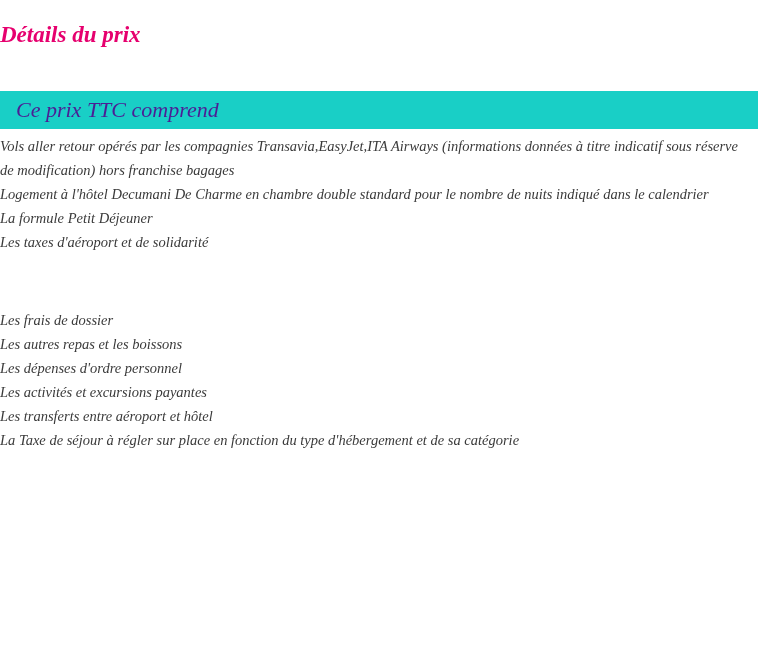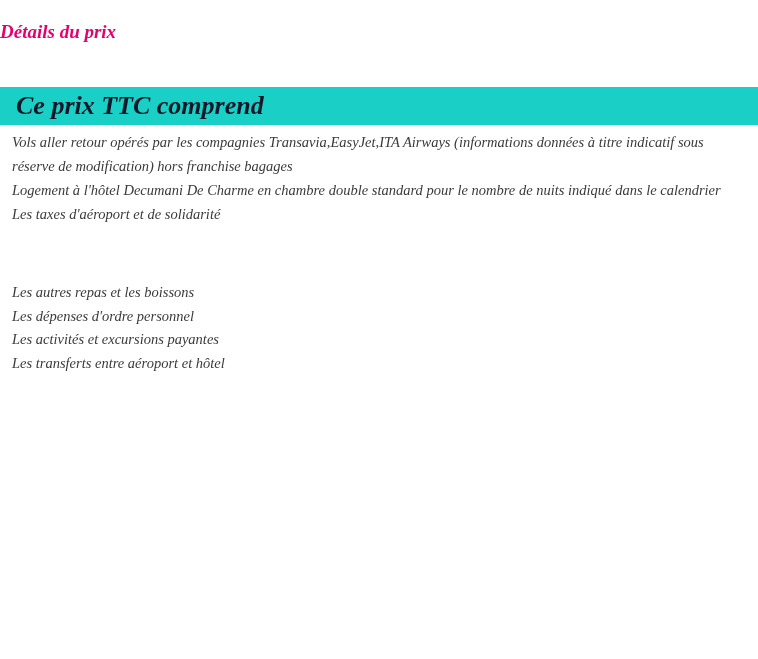--- a/index.html
+++ b/index.html
@@ -17,21 +17,21 @@
   .page {
     position: relative;
     width: 758px;
     height: 659px;
     box-sizing: border-box;
   }
   .page-title {
     font-family: "Liberation Serif", serif;
     font-style: italic;
     font-weight: bold;
-    font-size: 19px;
+    font-size: 23px;
     color: #e6006e;
     margin: 0;
     padding: 22px 0 0 0;
     line-height: 1.1;
   }
   .section {
     margin-top: 0;
   }
   .section-spacer-1 { height: 44px; }
   .section-spacer-2 { height: 48px; }
@@ -39,28 +39,27 @@
     background: #19cfc6;
     height: 38px;
     display: flex;
     align-items: center;
     padding-left: 16px;
     box-sizing: border-box;
   }
   .section-header-text {
     font-family: "Liberation Serif", serif;
     font-style: italic;
-    font-weight: bold;
-    font-size: 26px;
-    color: #0f172a;
+    font-weight: normal;
+    font-size: 22px;
+    color: #4c1d95;
     line-height: 1;
   }
   .section-body {
     padding-top: 6px;
-    padding-left: 12px;
   }
   .item {
     font-family: "Liberation Serif", serif;
     font-style: italic;
     font-size: 14.5px;
     color: #3a3a3a;
     line-height: 1.65;
     padding: 0 14px 0 0;
     margin: 0;
   }
@@ -76,28 +75,31 @@
 
   <div class="section-spacer-1"></div>
 
   <section class="section">
     <div class="section-header">
       <span class="section-header-text">Ce prix TTC comprend</span>
     </div>
     <div class="section-body list-included">
       <p class="item">Vols aller retour opérés par les compagnies Transavia,EasyJet,ITA Airways (informations données à titre indicatif sous réserve de modification) hors franchise bagages</p>
       <p class="item">Logement à l'hôtel Decumani De Charme en chambre double standard pour le nombre de nuits indiqué dans le calendrier</p>
+      <p class="item">La formule Petit Déjeuner</p>
       <p class="item">Les taxes d'aéroport et de solidarité</p>
     </div>
   </section>
 
   <div class="section-spacer-2"></div>
 
   <section class="section">
     <div class="section-body list-excluded">
+      <p class="item">Les frais de dossier</p>
       <p class="item">Les autres repas et les boissons</p>
       <p class="item">Les dépenses d'ordre personnel</p>
       <p class="item">Les activités et excursions payantes</p>
       <p class="item">Les transferts entre aéroport et hôtel</p>
+      <p class="item">La Taxe de séjour à régler sur place en fonction du type d'hébergement et de sa catégorie</p>
     </div>
   </section>
 
 </div>
 
 </body></html>

